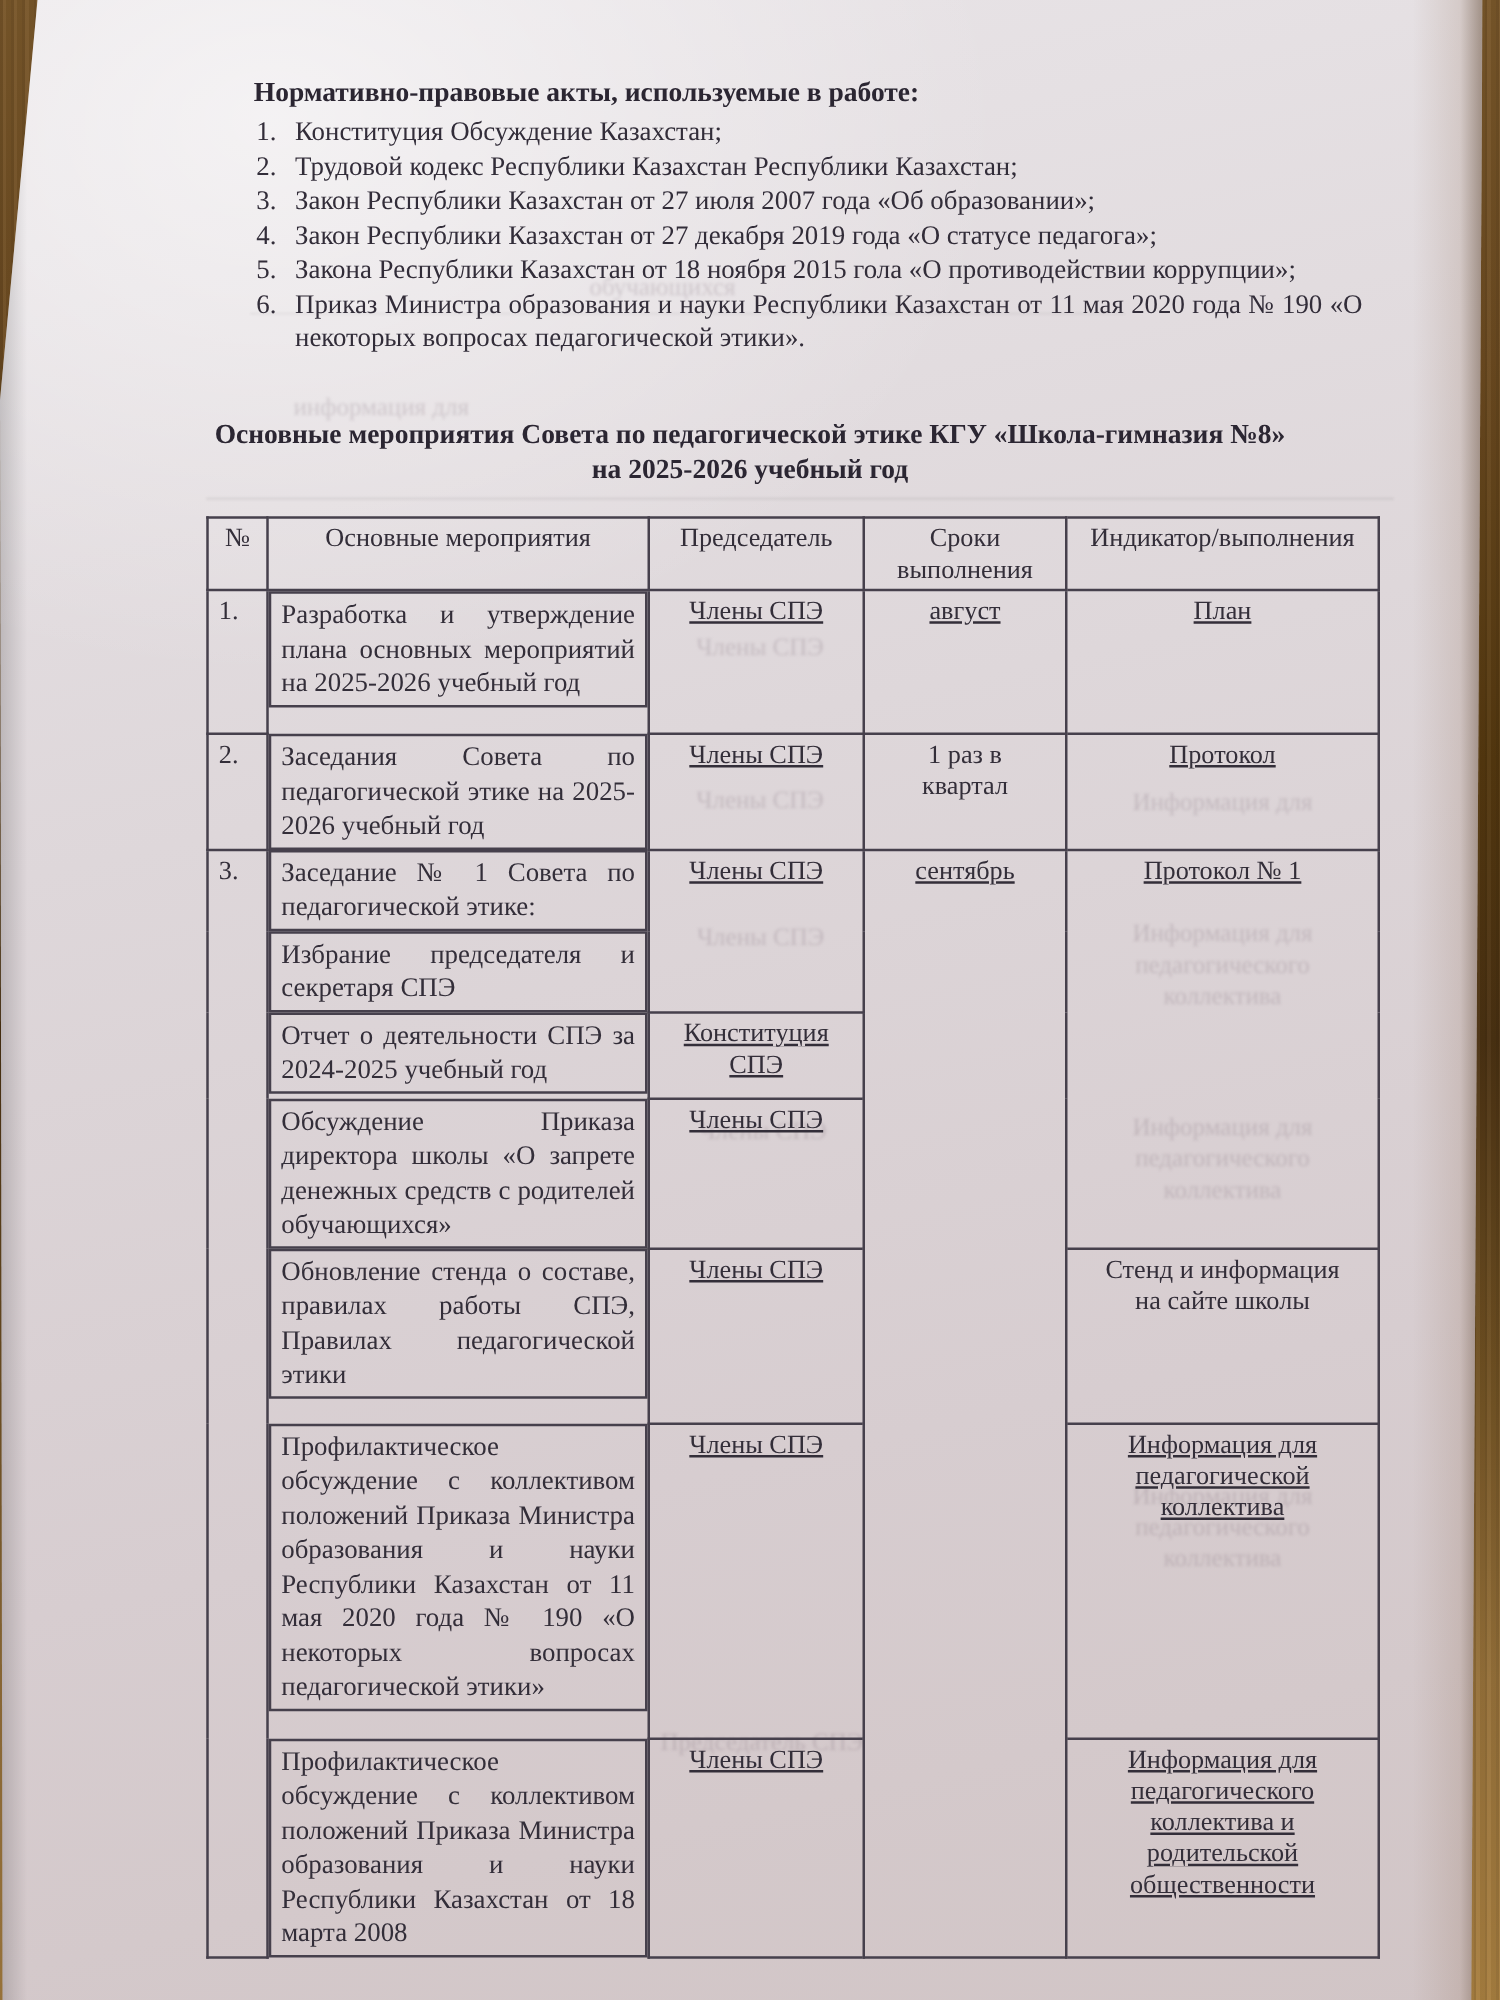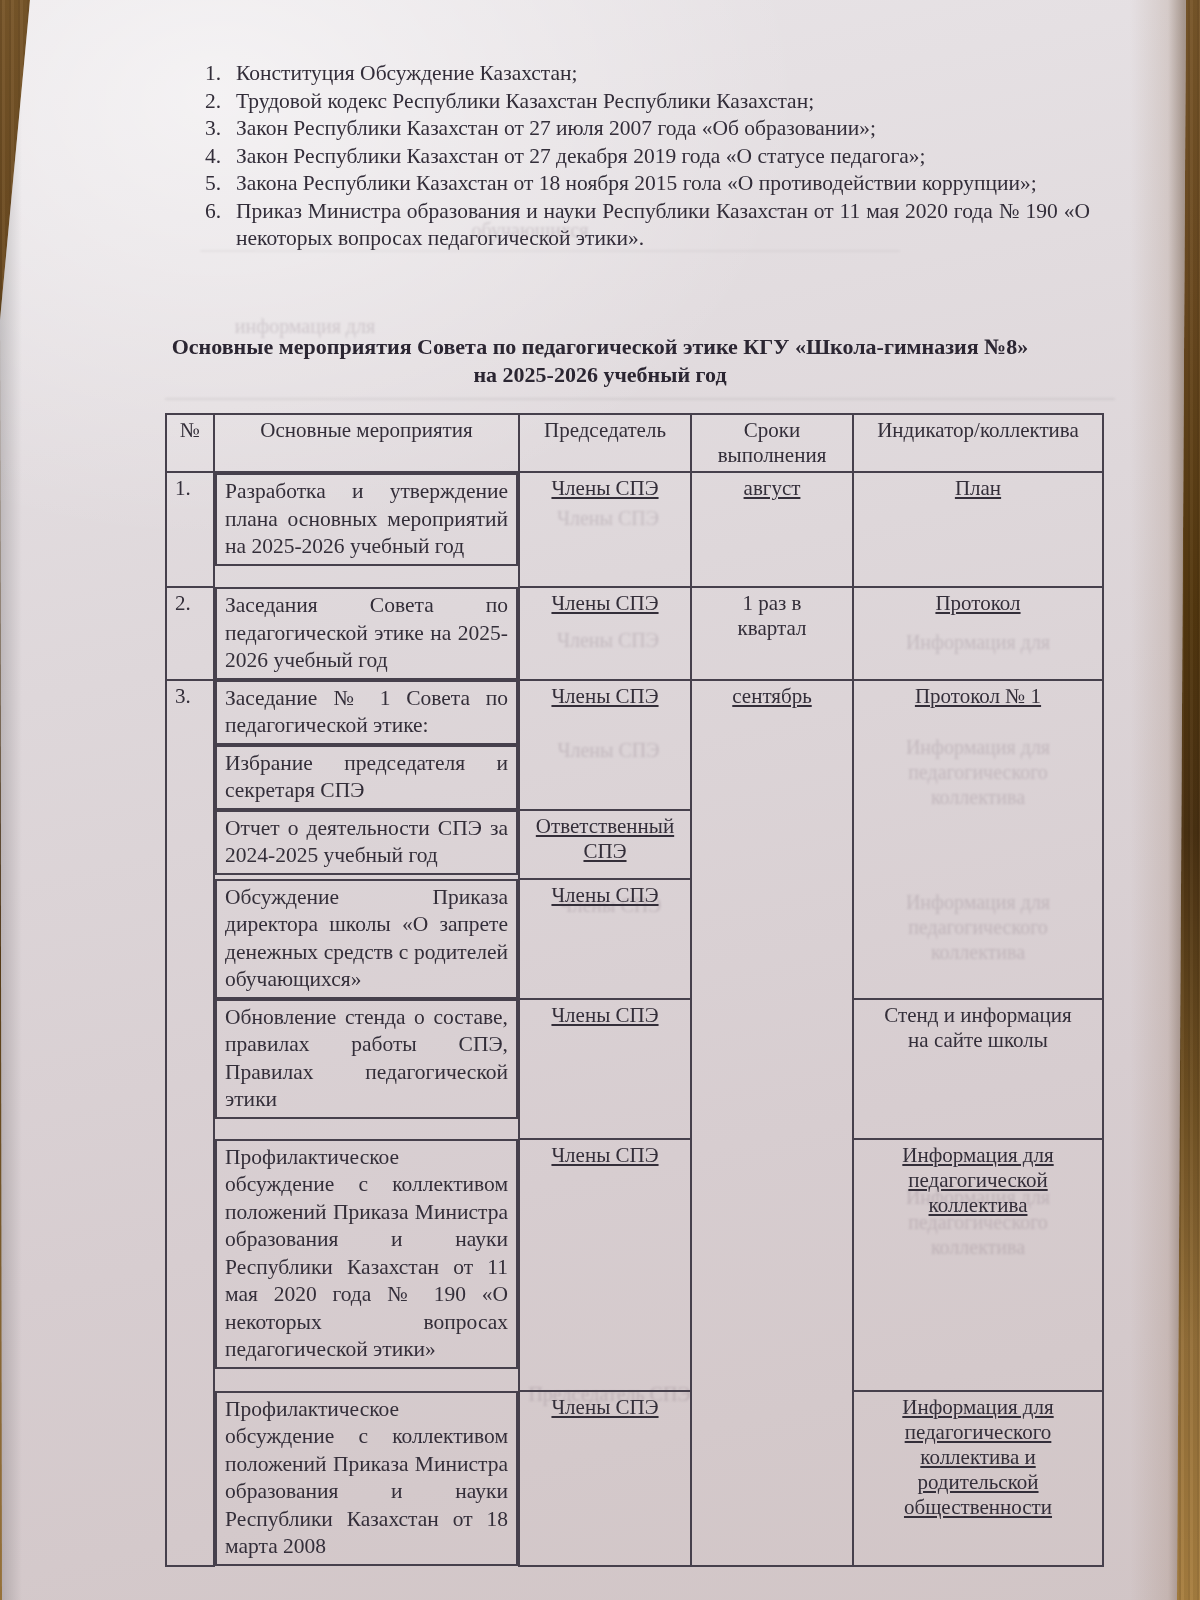--- a/index.html
+++ b/index.html
@@ -70,20 +70,21 @@
   <div class="ghost" style="left:868px;top:735px;width:220px;">Информация для педагогического коллектива</div>
   <div class="ghost" style="left:538px;top:893px;width:145px;">Члены СПЭ</div>
   <div class="ghost" style="left:868px;top:890px;width:220px;">Информация для педагогического коллектива</div>
   <div class="ghost" style="left:868px;top:1185px;width:220px;">Информация для педагогического коллектива</div>
   <div class="ghost" style="left:522px;top:1382px;width:175px;">Председатель СПЭ</div>
 
   <div class="crease" style="left:165px;top:398px;width:950px;"></div>
   <div class="crease" style="left:200px;top:250px;width:700px;opacity:.6;"></div>
 
   <div class="acts">
+    <p class="acts-heading">Нормативно-правовые акты, используемые в работе:</p>
     <div class="act">
       <span class="act-num">1.</span>
       <span class="act-text">Конституция Обсуждение Казахстан;</span>
     </div>
     <div class="act">
       <span class="act-num">2.</span>
       <span class="act-text">Трудовой кодекс Республики Казахстан Республики Казахстан;</span>
     </div>
     <div class="act">
       <span class="act-num">3.</span>
@@ -112,21 +113,21 @@
         <col style="width:172px">
         <col style="width:162px">
         <col style="width:250px">
     </colgroup>
     <tbody>
         <tr style="height:54px;">
       <th class="hcell">№</th>
       <th class="hcell">Основные мероприятия</th>
       <th class="hcell">Председатель</th>
       <th class="hcell">Сроки выполнения</th>
-      <th class="hcell">Индикатор/коллектива</th>
+      <th class="hcell">Индикатор/выполнения</th>
     </tr>
     <tr style="height:115px;">
       <td class="num">1.</td>
       <td class="act">Разработка и утверждение плана основных мероприятий  на 2025-2026 учебный год</td>
       <td class="ctr">Члены СПЭ</td>
       <td class="ctr">август</td>
       <td class="ctr">План</td>
     </tr>
     <tr style="height:80px;">
       <td class="num">2.</td>
@@ -141,21 +142,21 @@
       <td class="act bold">Заседание № 1 Совета по педагогической этике:</td>
       <td class="ctr vmid" rowspan="2">Члены СПЭ</td>
       <td class="ctr month-cell" rowspan="7">сентябрь</td>
       <td class="ctr proto-cell" rowspan="4">Протокол № 1</td>
     </tr>
     <tr style="height:55px;">
       <td class="act">Избрание председателя и секретаря СПЭ</td>
     </tr>
     <tr style="height:69px;">
       <td class="act">Отчет о деятельности СПЭ за 2024-2025 учебный год</td>
-      <td class="ctr vmid">Ответственный СПЭ</td>
+      <td class="ctr vmid">Конституция СПЭ</td>
     </tr>
     <tr style="height:113px;">
       <td class="act">Обсуждение Приказа директора школы «О запрете денежных средств с родителей обучающихся»</td>
       <td class="ctr">Члены СПЭ</td>
     </tr>
     <tr style="height:140px;">
       <td class="act">Обновление стенда о составе, правилах работы СПЭ, Правилах педагогической этики</td>
       <td class="ctr">Члены СПЭ</td>
       <td class="ctr"><span class="inner-stand">Стенд и информация на сайте школы</span></td>
     </tr>

